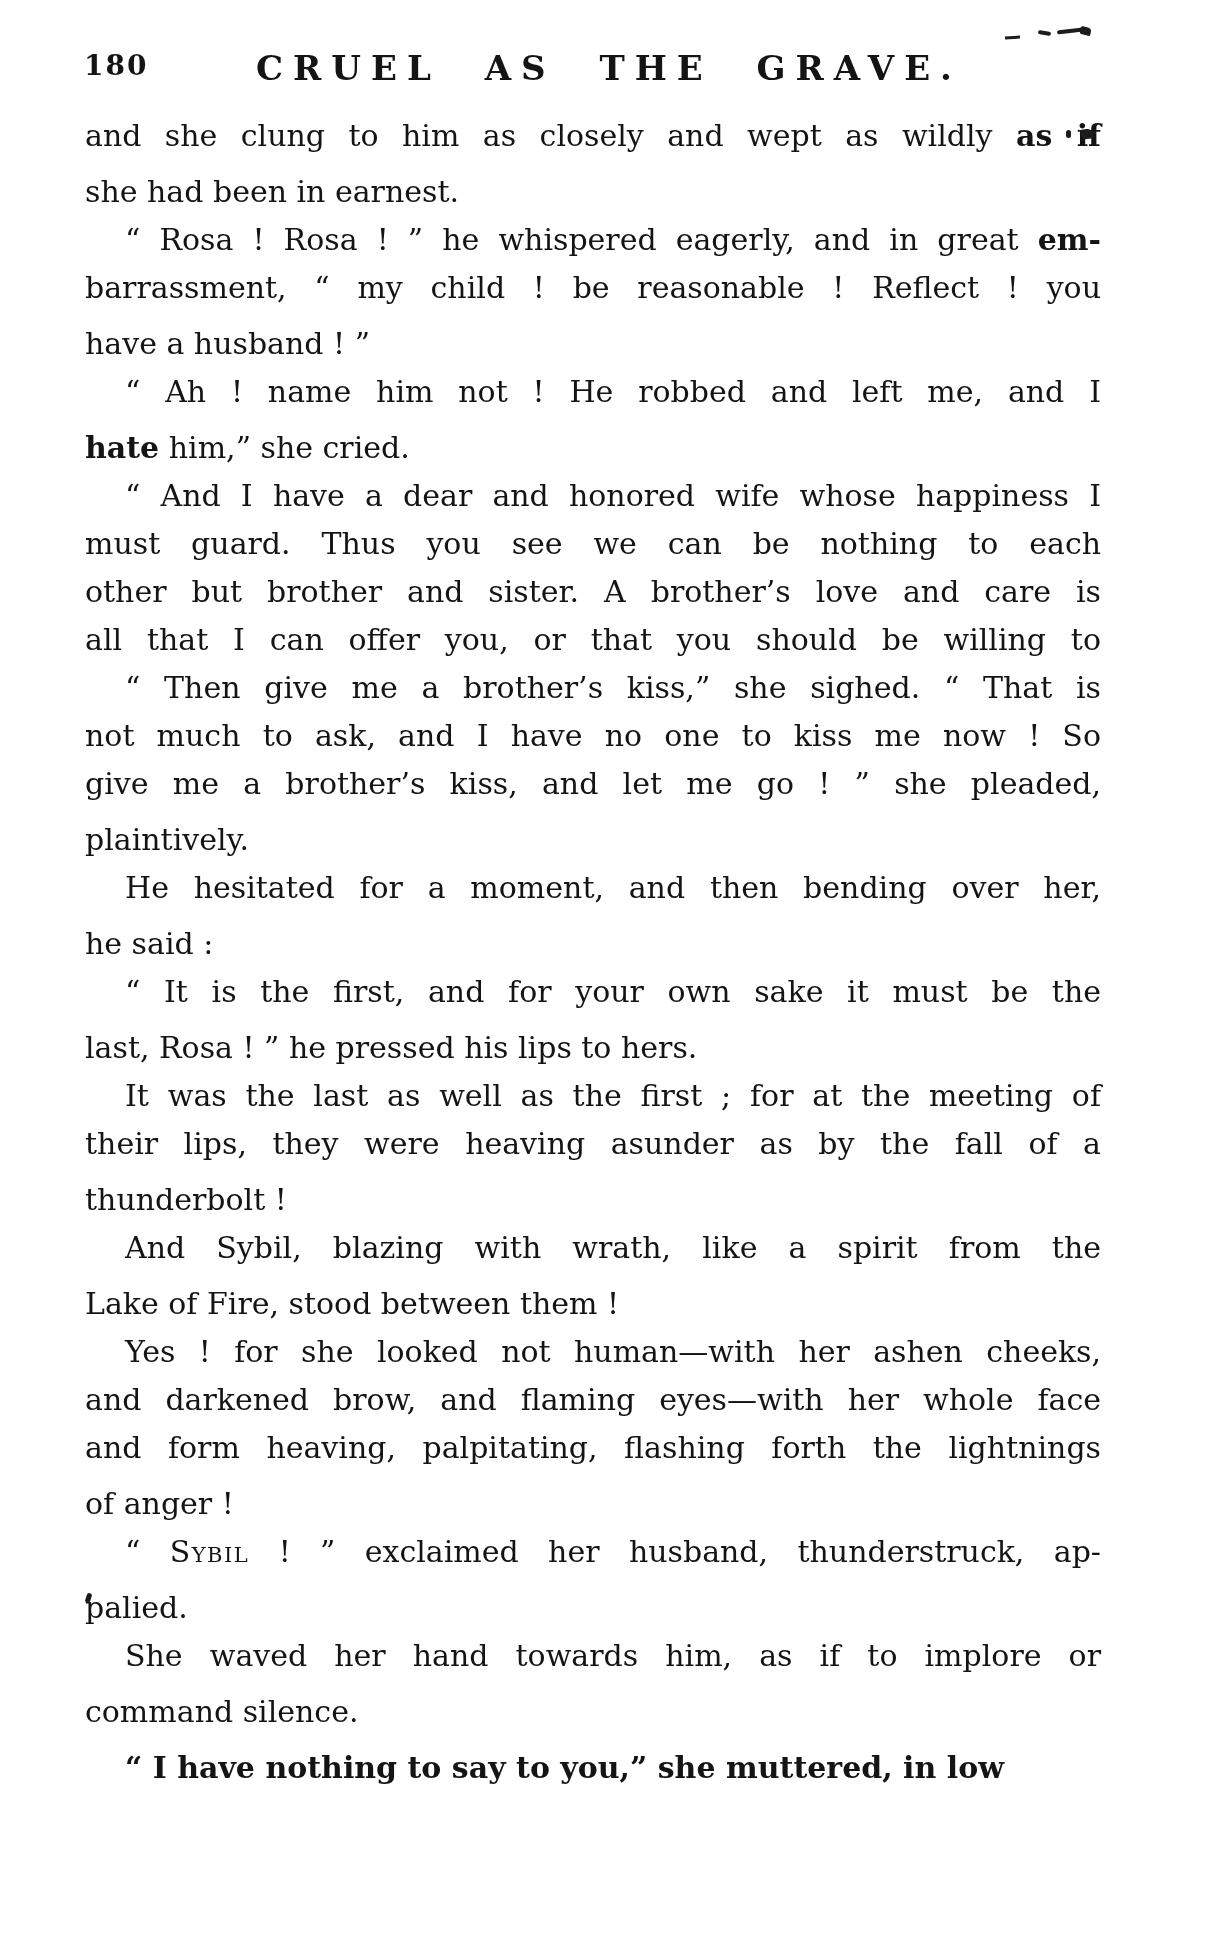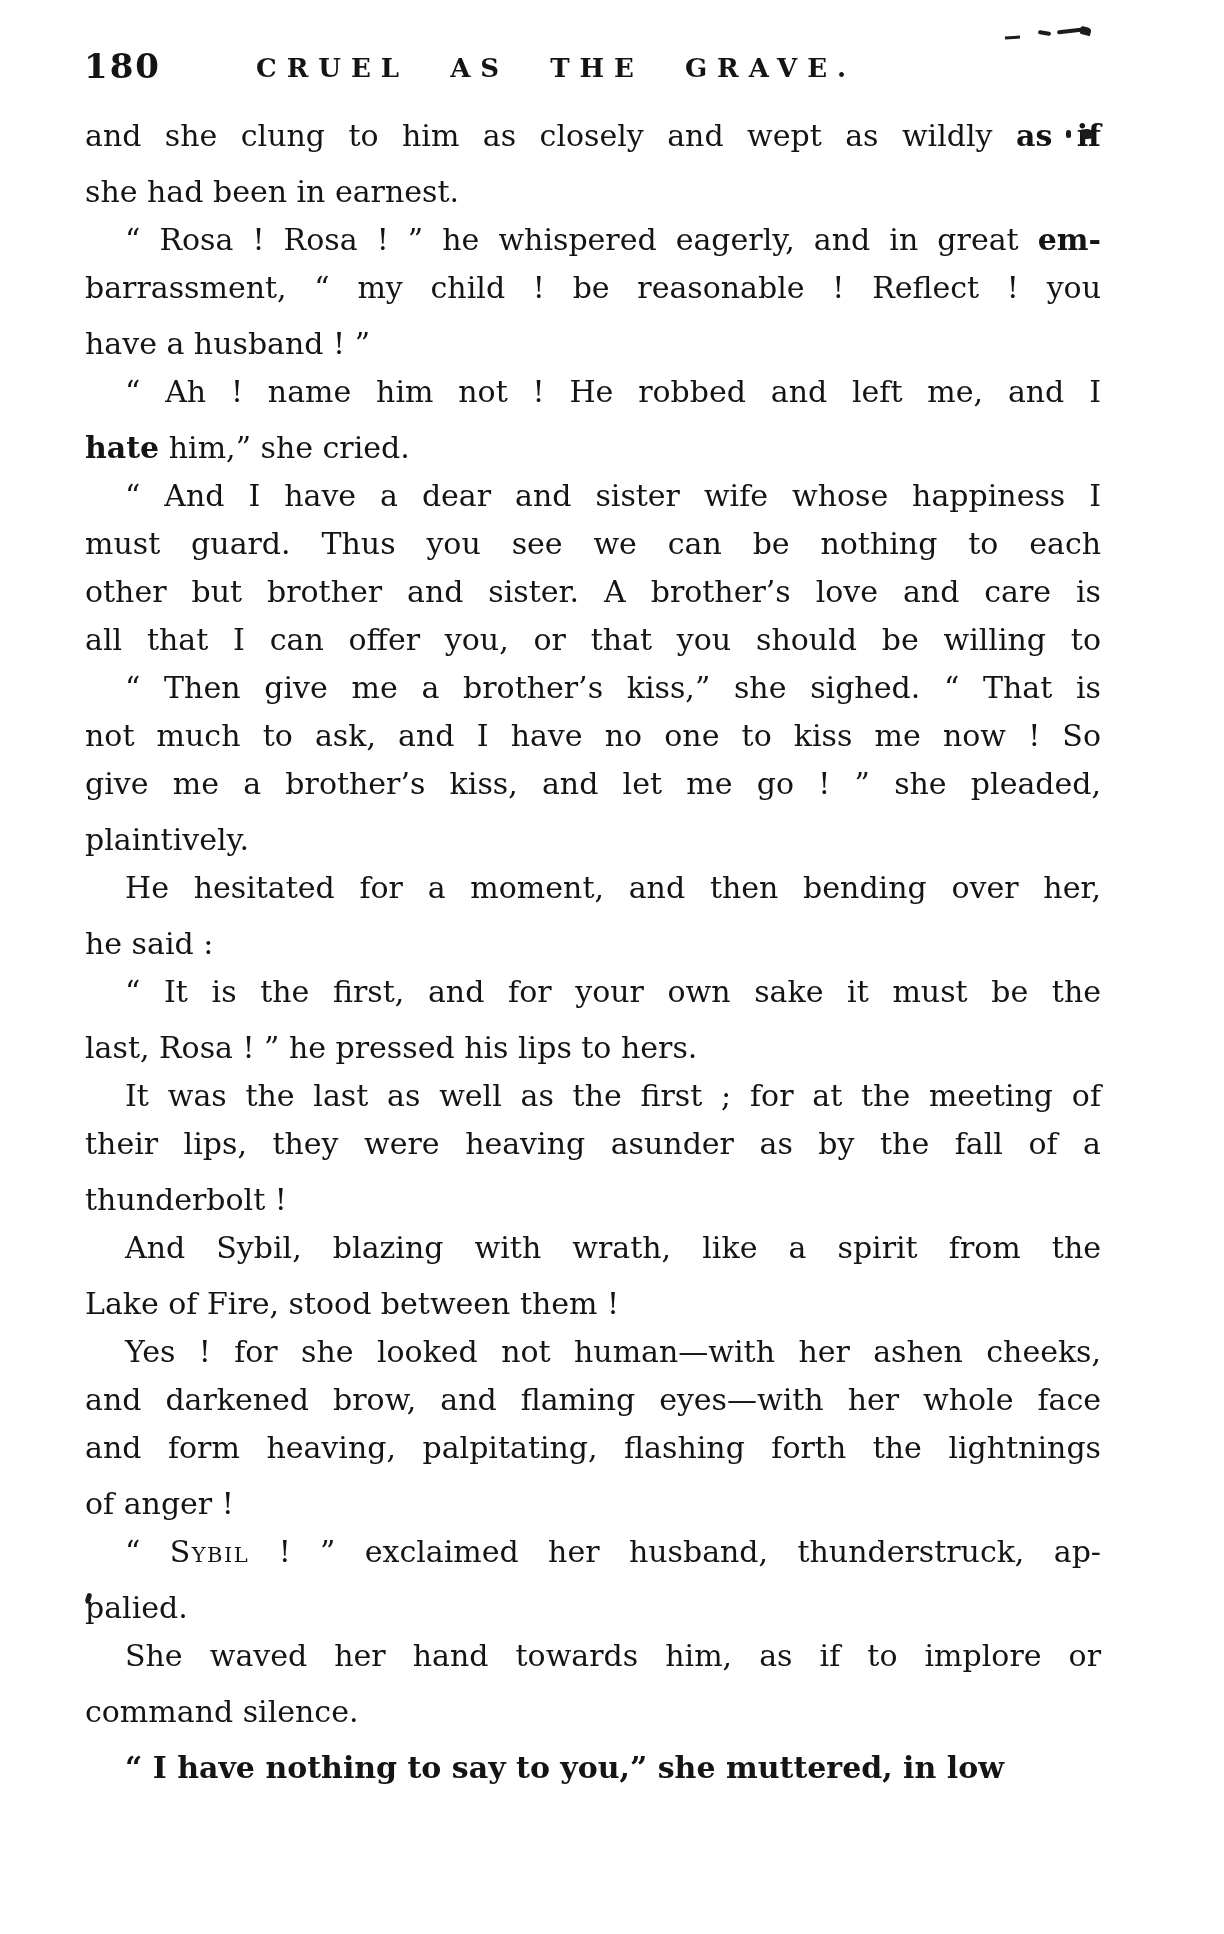--- a/index.html
+++ b/index.html
@@ -14,28 +14,28 @@
   .page {
     position: absolute; inset: 0;
   }
   .header {
     position: absolute;
     top: 44px; left: 0; right: 0; height: 44px;
   }
   .page-number {
     position: absolute;
     left: 84px; top: 0;
-    font-size: 34px; font-weight: bold;
+    font-size: 28px; font-weight: bold;
     letter-spacing: 2px;
     line-height: 44px;
   }
   .running-title {
     position: absolute;
     left: 256px; top: 5px;
-    font-size: 26px; font-weight: bold;
+    font-size: 34px; font-weight: bold;
     letter-spacing: 10px;
     word-spacing: 22px;
     line-height: 38px;
     white-space: nowrap;
   }
   .text-block {
     position: absolute;
     left: 85px; top: 112px;
     width: 1016px;
     font-size: 30px;
@@ -76,21 +76,21 @@
   </div>
 
   <div class="text-block">
       <div class="line"><span>and she clung to him as closely and wept as wildly </span><span class="b">as if</span></div>
       <div class="line end"><span>she had been in earnest.</span></div>
       <div class="line indent"><span>“ Rosa ! Rosa ! ” he whispered eagerly, and in great </span><span class="b">em-</span></div>
       <div class="line"><span>barrassment, “ my child ! be reasonable !  Reflect ! you</span></div>
       <div class="line end"><span>have a husband ! ”</span></div>
       <div class="line indent"><span>“ Ah ! name him not !  He robbed and left me, and I</span></div>
       <div class="line end"><span class="b">hate</span><span> him,” she cried.</span></div>
-      <div class="line indent"><span>“ And I have a dear and sister wife whose happiness I</span></div>
+      <div class="line indent"><span>“ And I have a dear and honored wife whose happiness I</span></div>
       <div class="line"><span>must guard.  Thus you see we can be nothing to each</span></div>
       <div class="line"><span>other but brother and sister.  A brother’s love and care is</span></div>
       <div class="line"><span>all that I can offer you, or that you should be willing to</span></div>
       <div class="line indent"><span>“ Then give me a brother’s kiss,” she sighed.  “ That is</span></div>
       <div class="line"><span>not much to ask, and I have no one to kiss me now !  So</span></div>
       <div class="line"><span>give me a brother’s kiss, and let me go ! ” she pleaded,</span></div>
       <div class="line end"><span>plaintively.</span></div>
       <div class="line indent"><span>He hesitated for a moment, and then bending over her,</span></div>
       <div class="line end"><span>he said :</span></div>
       <div class="line indent"><span>“ It is the </span><span class="i">first</span><span>, and for your own sake it must be the</span></div>

